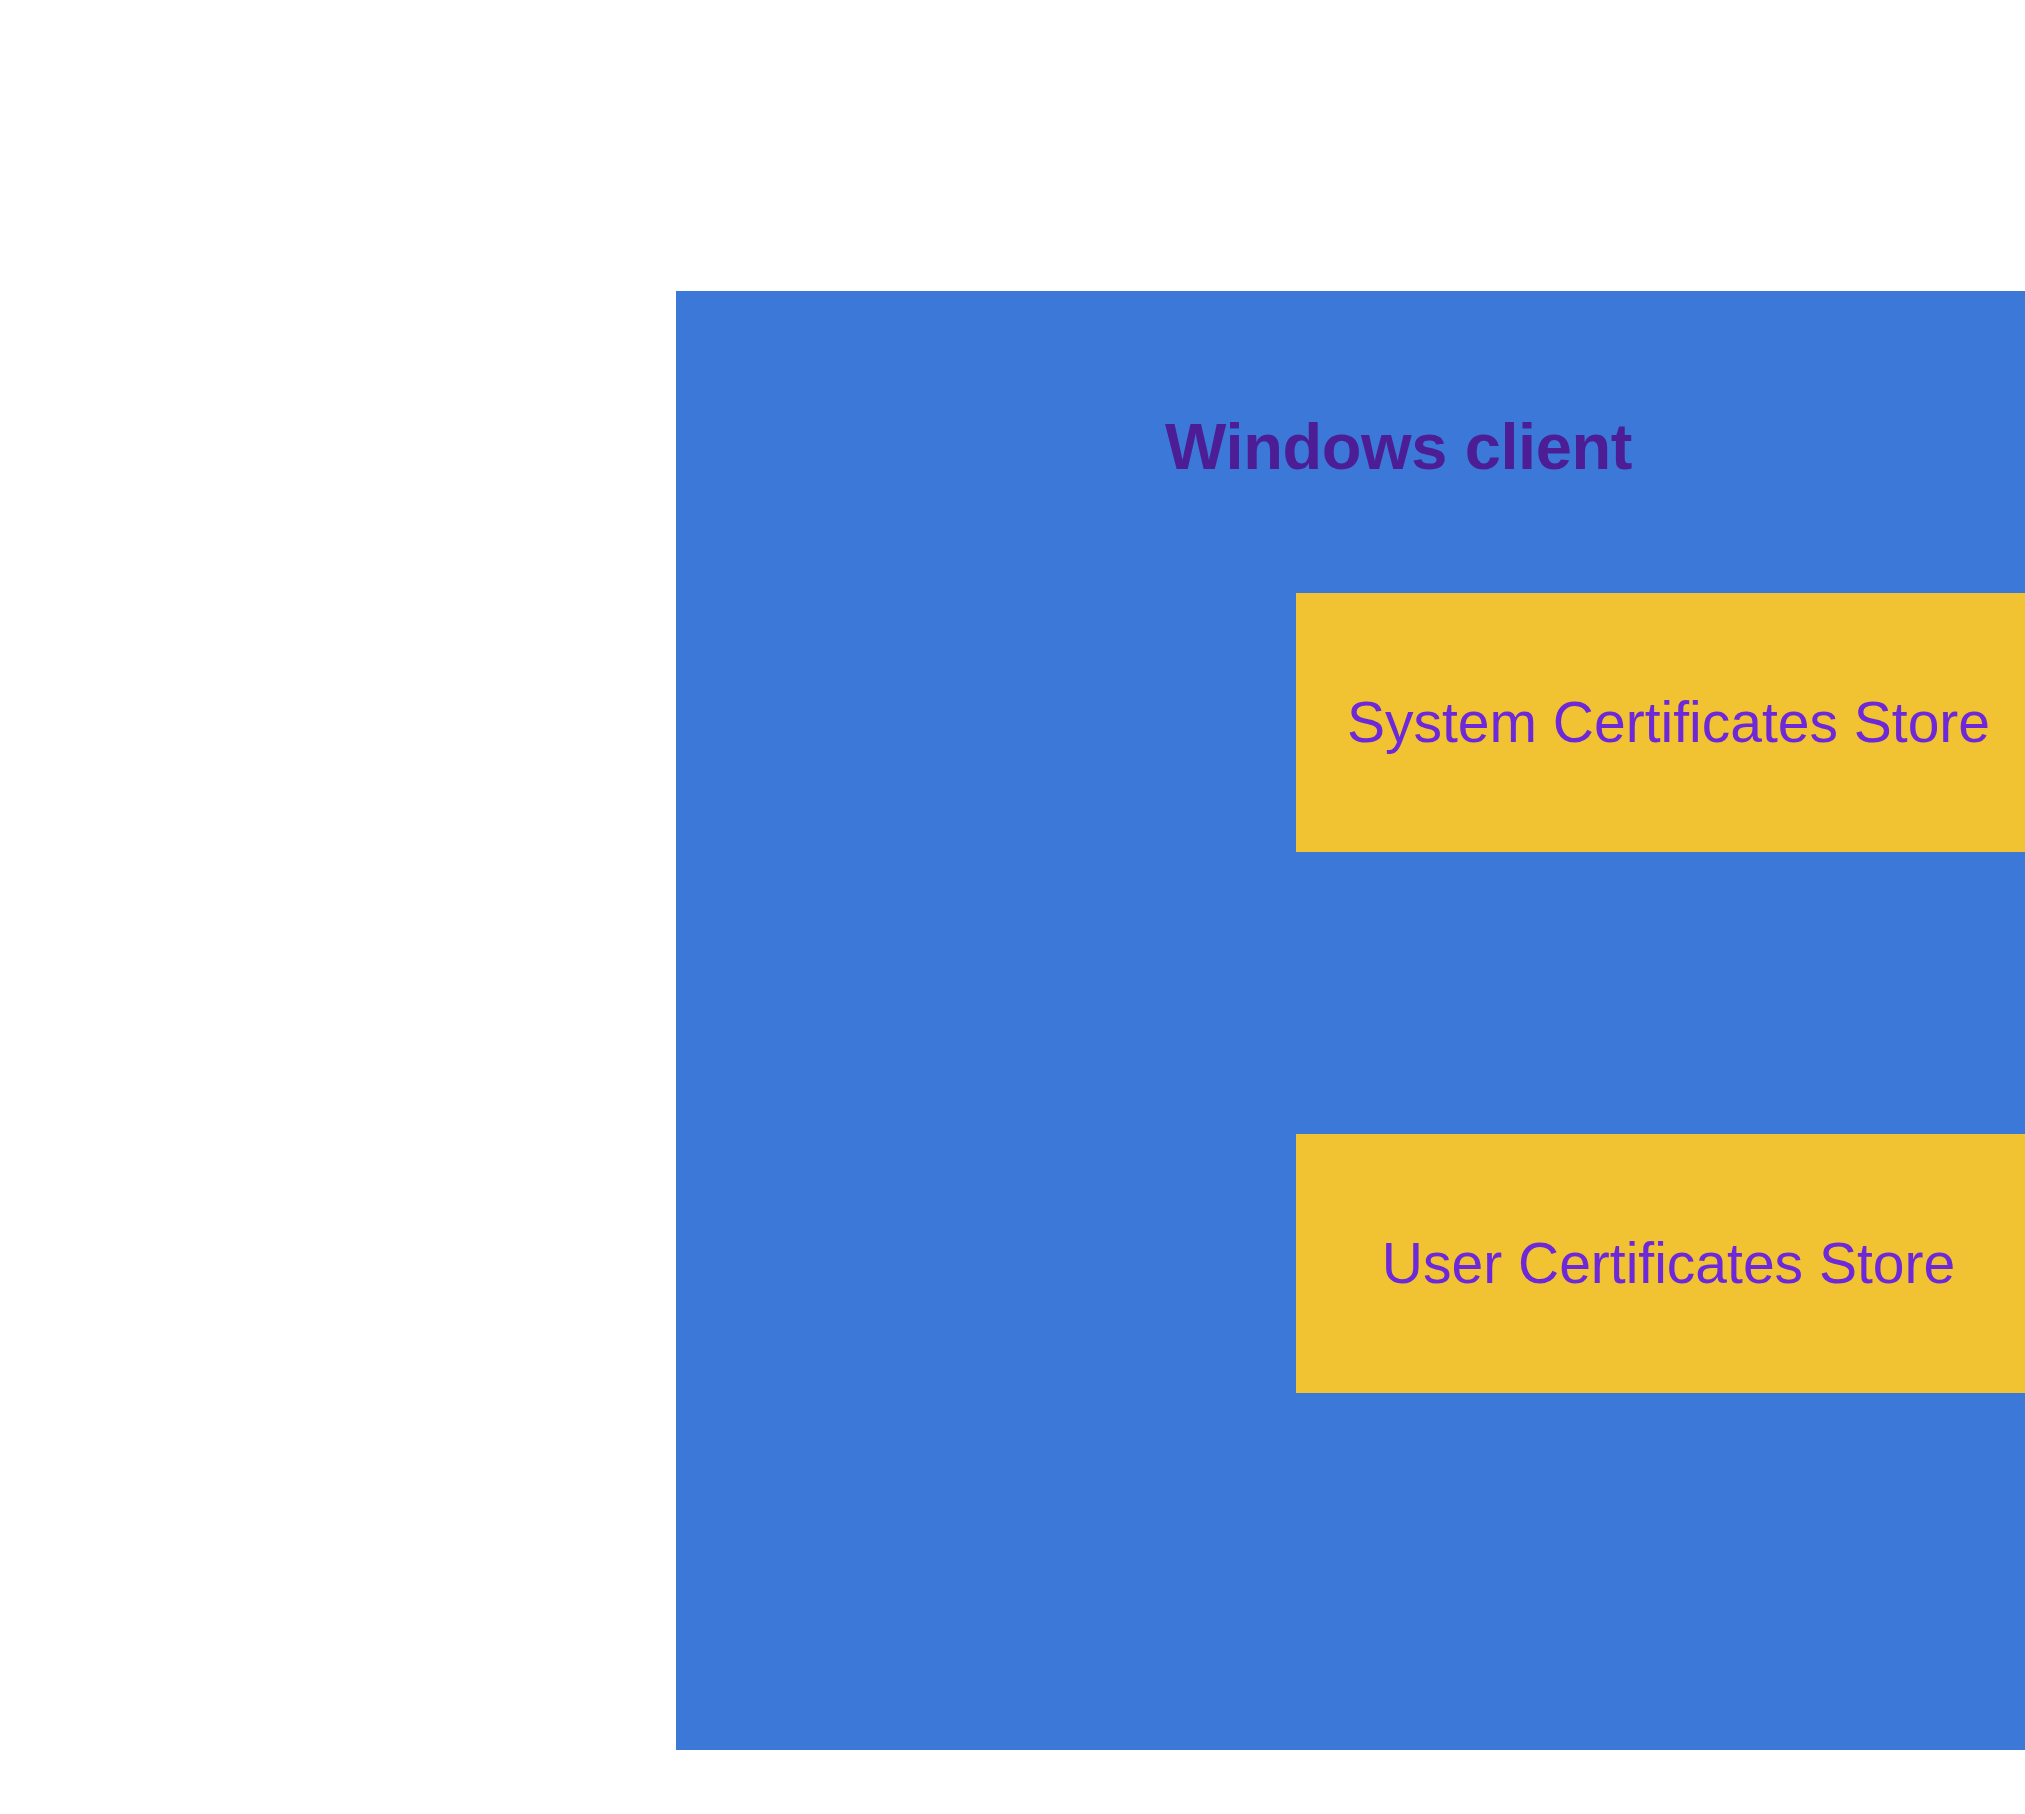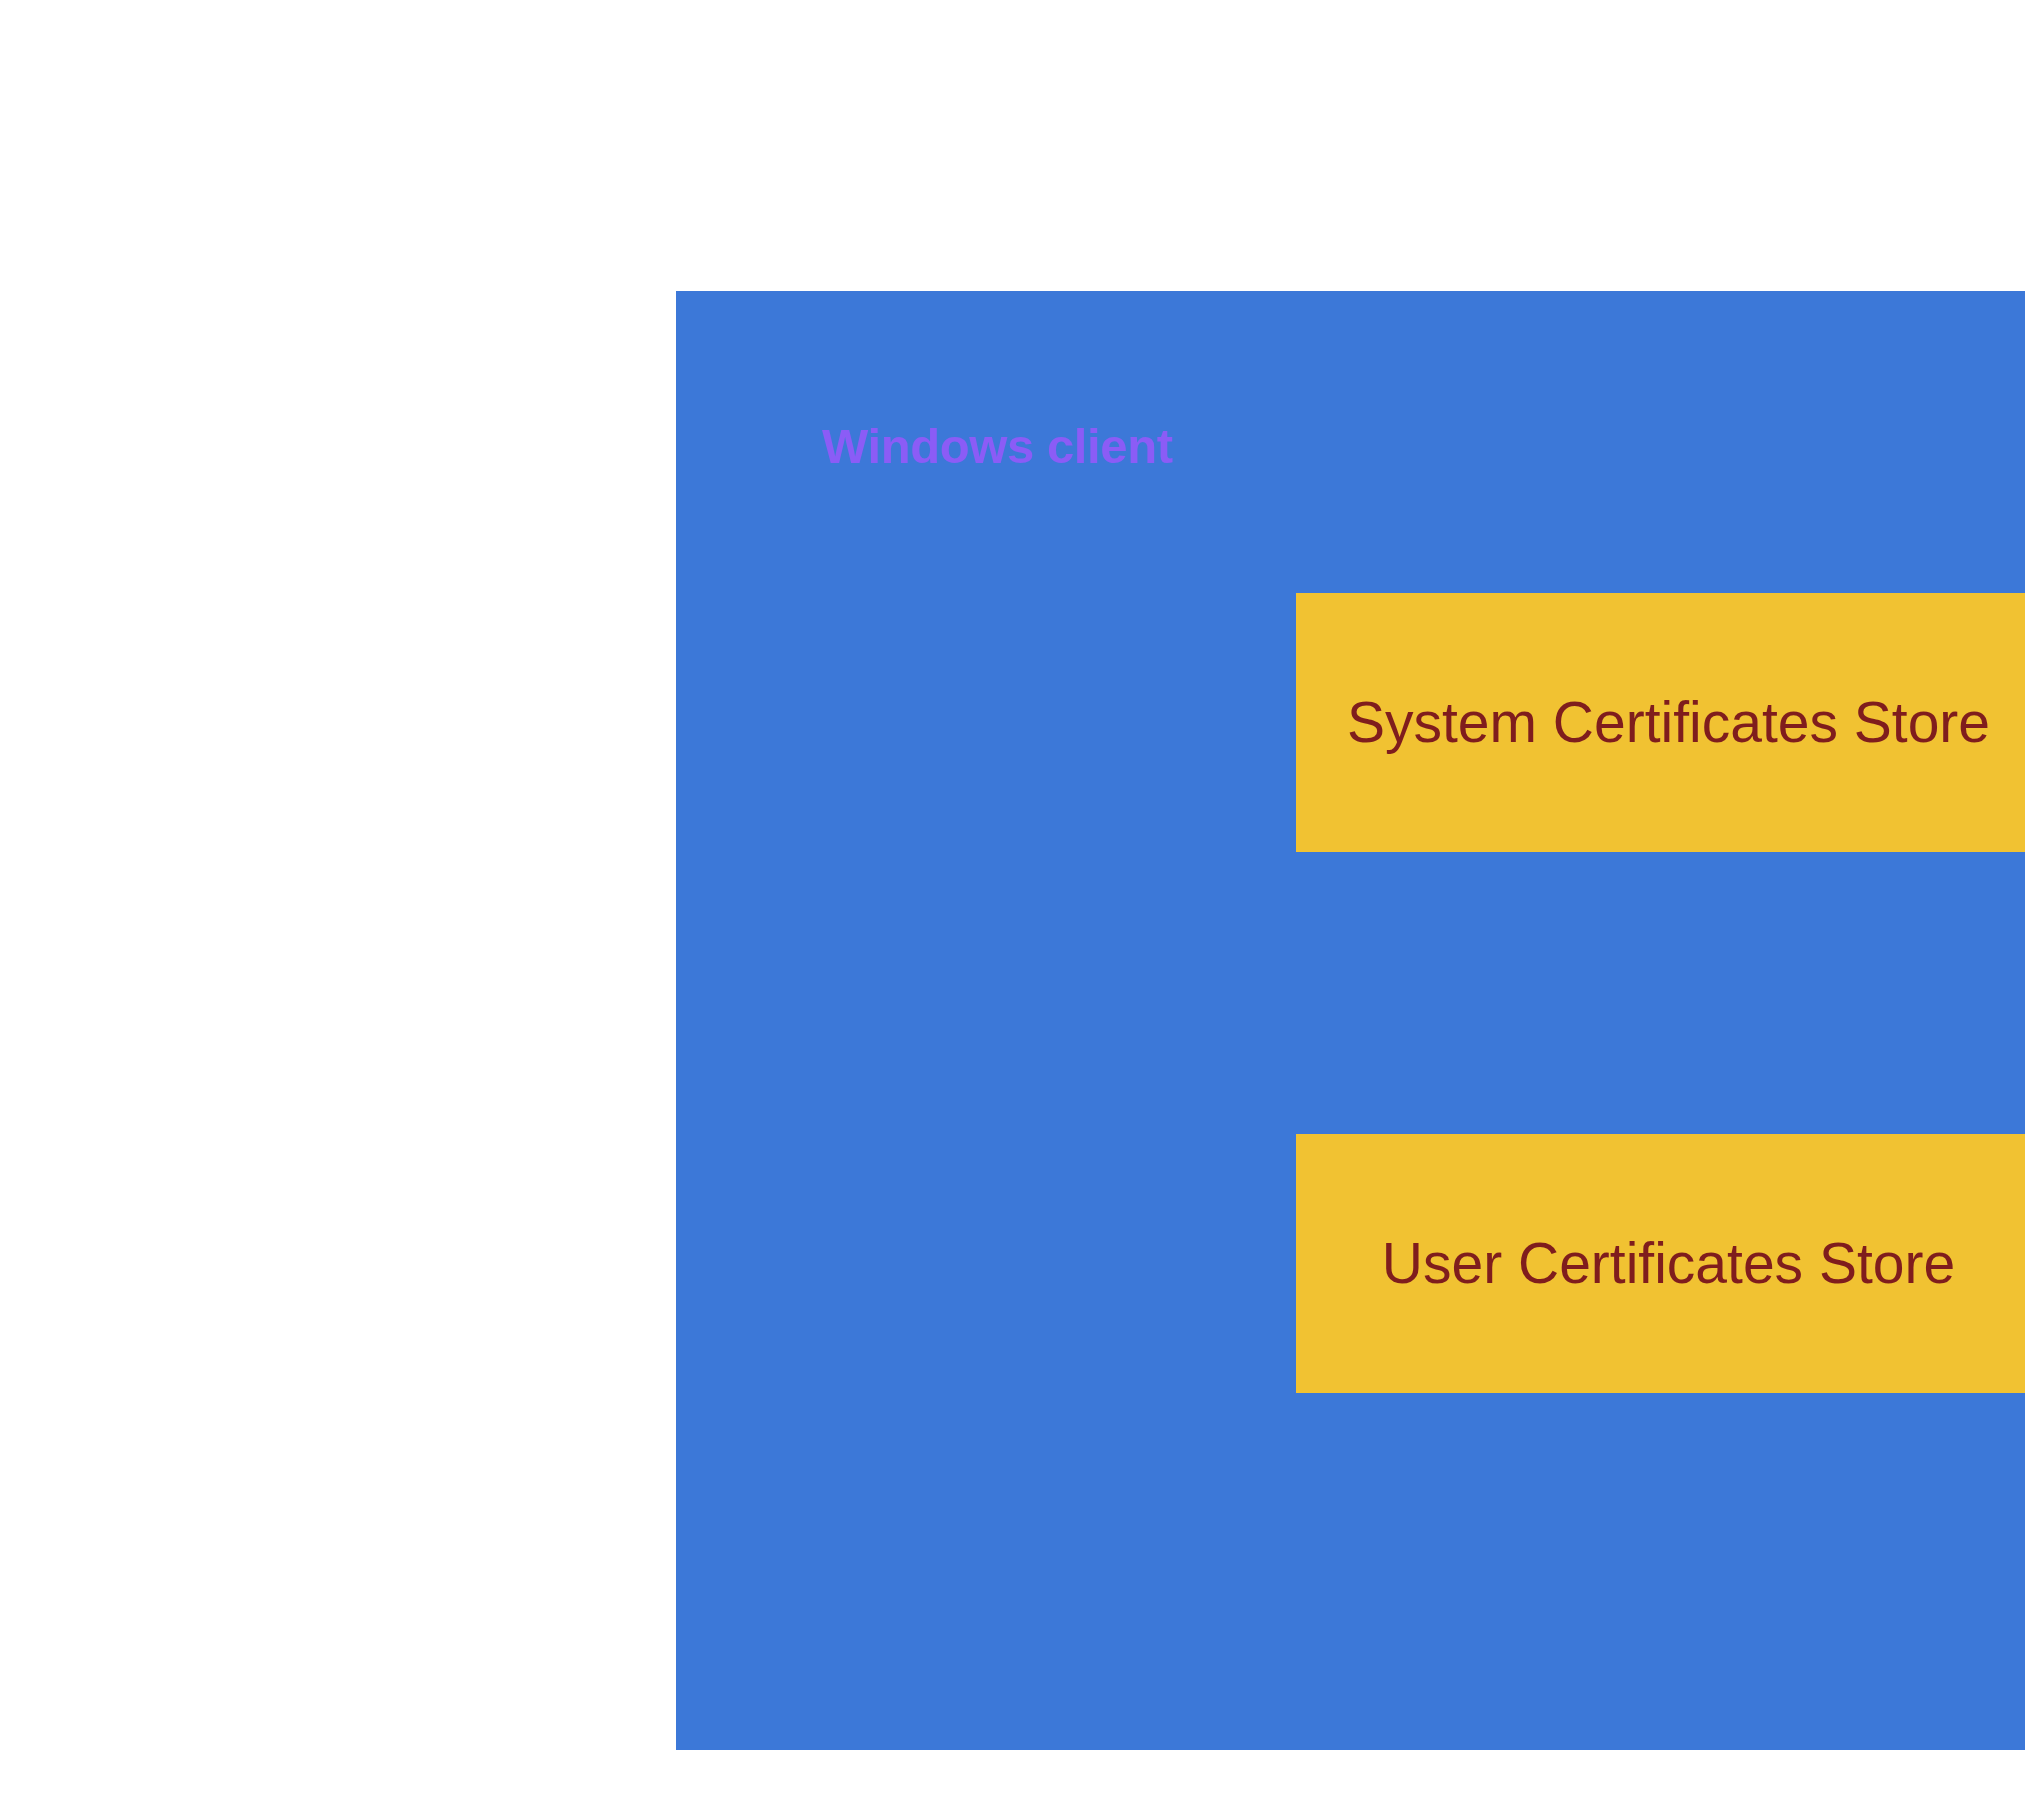--- a/index.html
+++ b/index.html
@@ -32,40 +32,41 @@
     height: 1459px;
     background: #3c78d8;
   }
 
   .container-title {
     position: absolute;
     left: 822px;
     top: 400px;
     width: 810px;
     height: 93px;
-    color: #8b5cf6;
+    color: #4c1d95;
     font-family: "Liberation Sans", sans-serif;
     font-weight: bold;
-    font-size: 49px;
+    font-size: 65px;
     line-height: 93px;
     white-space: nowrap;
     letter-spacing: -0.4px;
+    text-align: right;
   }
 
   
   .node {
     position: absolute;
     display: flex;
     align-items: center;
     justify-content: center;
     box-sizing: border-box;
     text-align: center;
   }
   .node .node-label {
-    color: #7f1d1d;
+    color: #6d28d9;
     font-family: "Liberation Sans", sans-serif;
     font-weight: normal;
     font-size: 57px;
     line-height: 1.15;
     white-space: pre;
   }
 
   
   .node--store {
     background: #f1c232;

